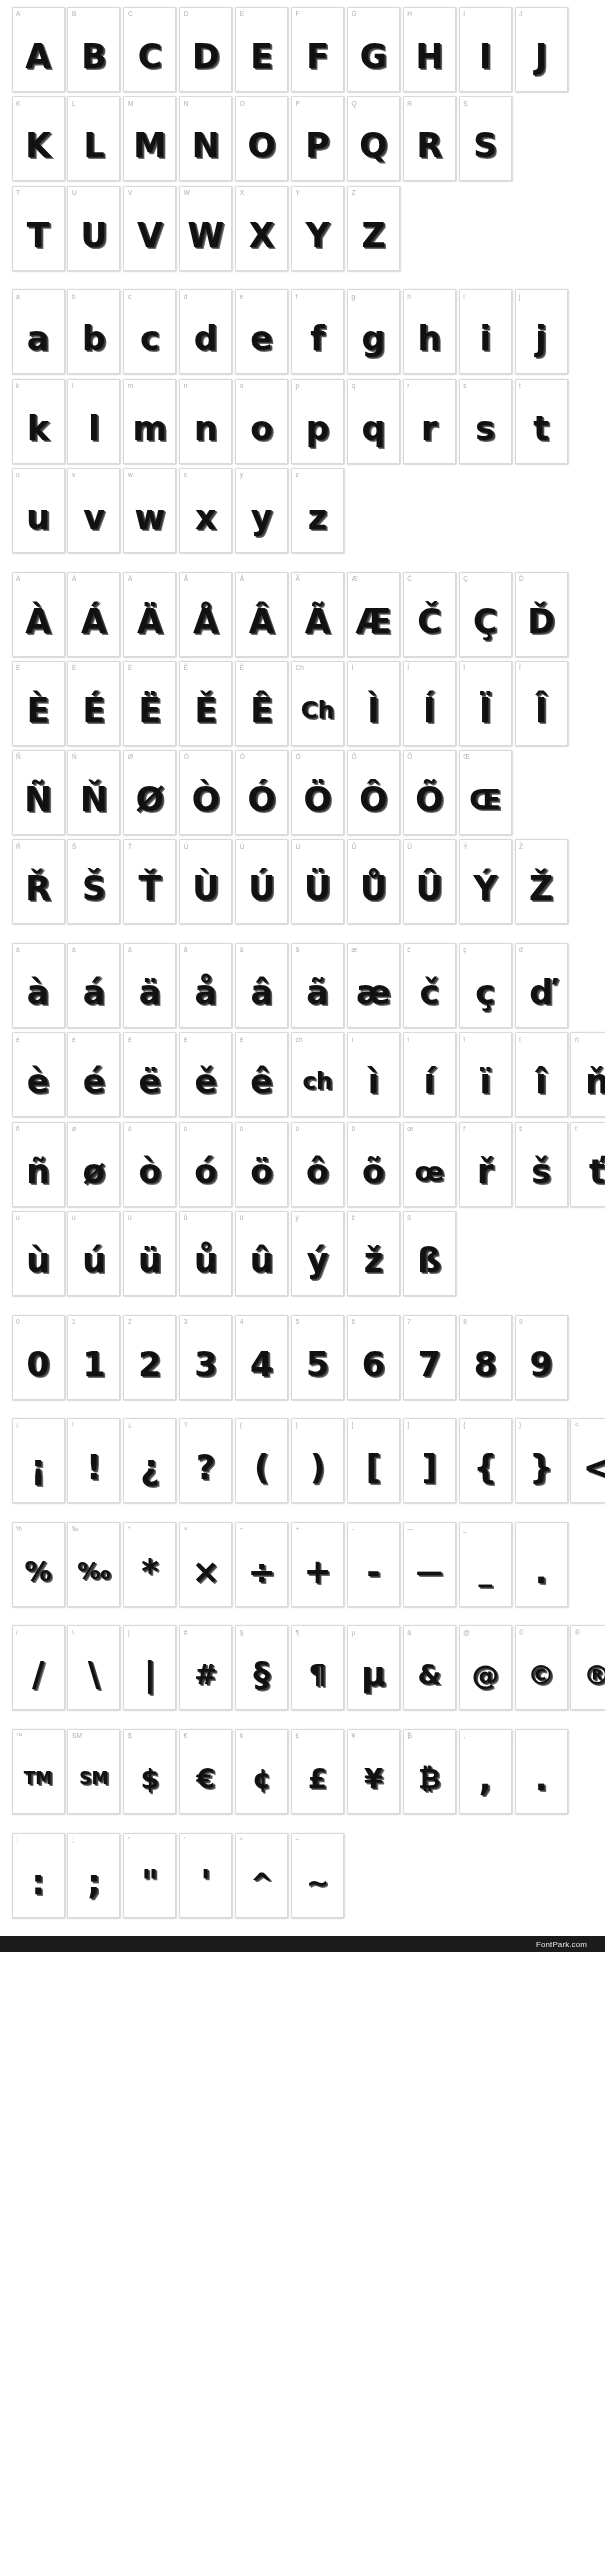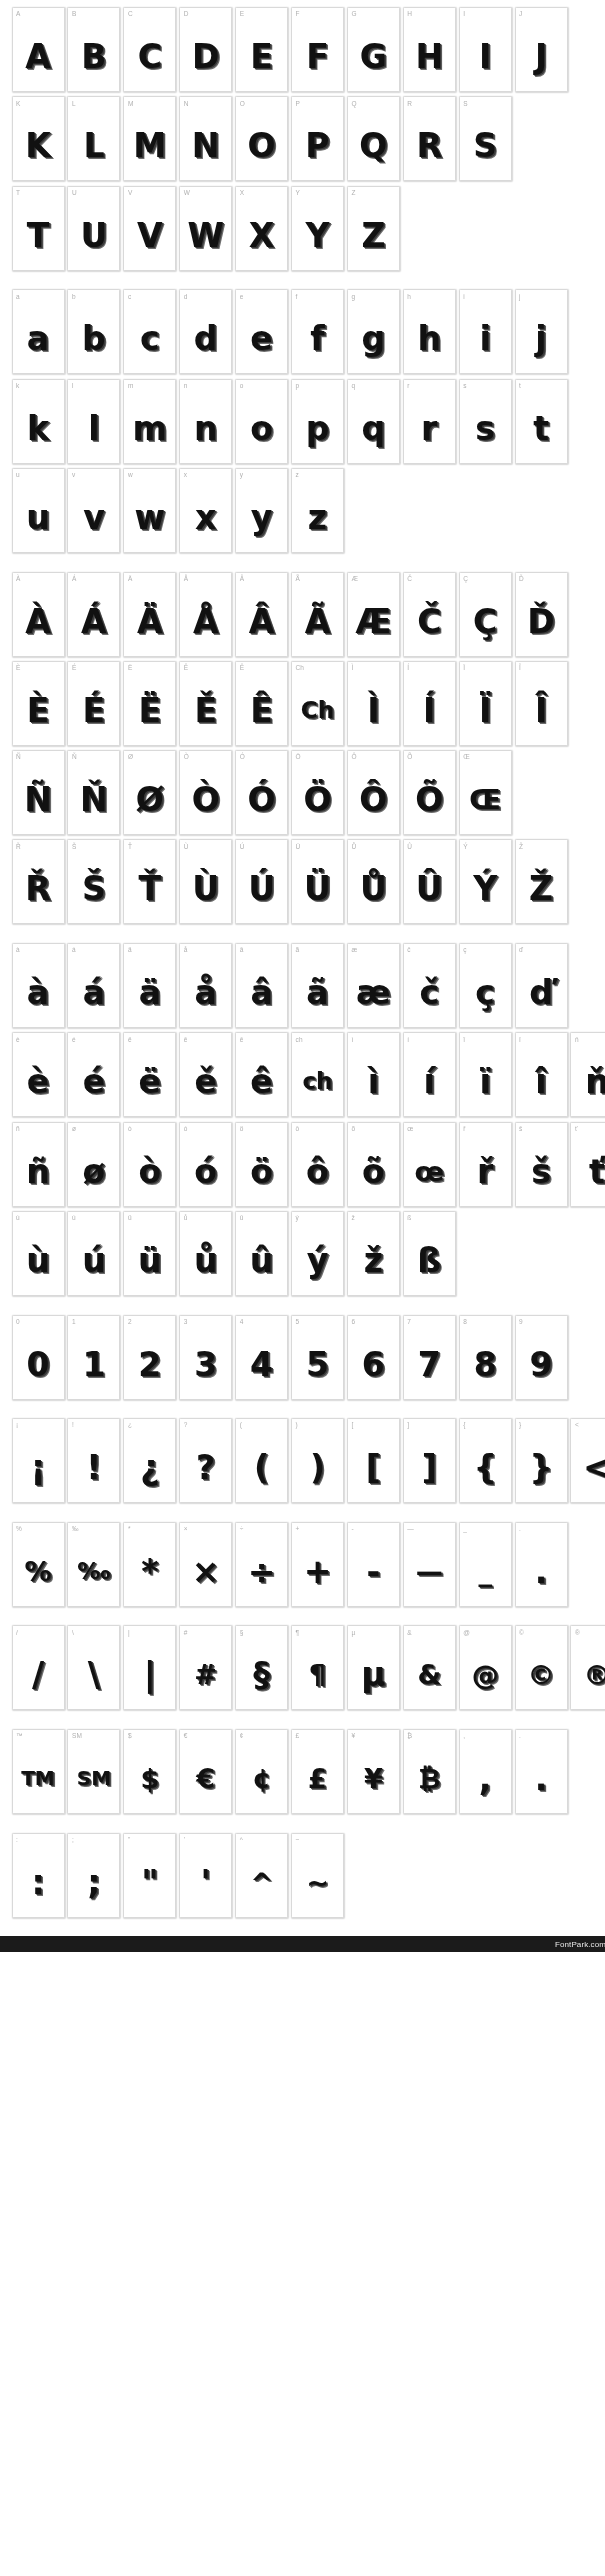--- a/index.html
+++ b/index.html
@@ -67,34 +67,34 @@
     text-shadow:
       1.4px 1.4px 0 #3a3a3a,
       2.2px 2.2px 0 #6e6e6e,
       -0.7px -0.7px 0 #ffffff;
     white-space: nowrap;
   }
   .cell .glyph.small {
     font-size: 23px;
   }
   .cell .glyph.tiny {
-    font-size: 20px;
+    font-size: 17px;
   }
   .cell .glyph.mid {
     font-size: 27px;
   }
   #footer {
     height: 16px;
     background: #1b1b1b;
     color: #e8e8e8;
     font-size: 8px;
     display: flex;
     align-items: center;
     justify-content: flex-end;
-    padding-right: 0;
+    padding-right: 19px;
     box-sizing: border-box;
     margin-top: 10px;
   }
   #footer .brand { letter-spacing: 0.1px; }
 </style>
 </head>
 <body>
 
 <div id="sheet">
     <div class="row">

